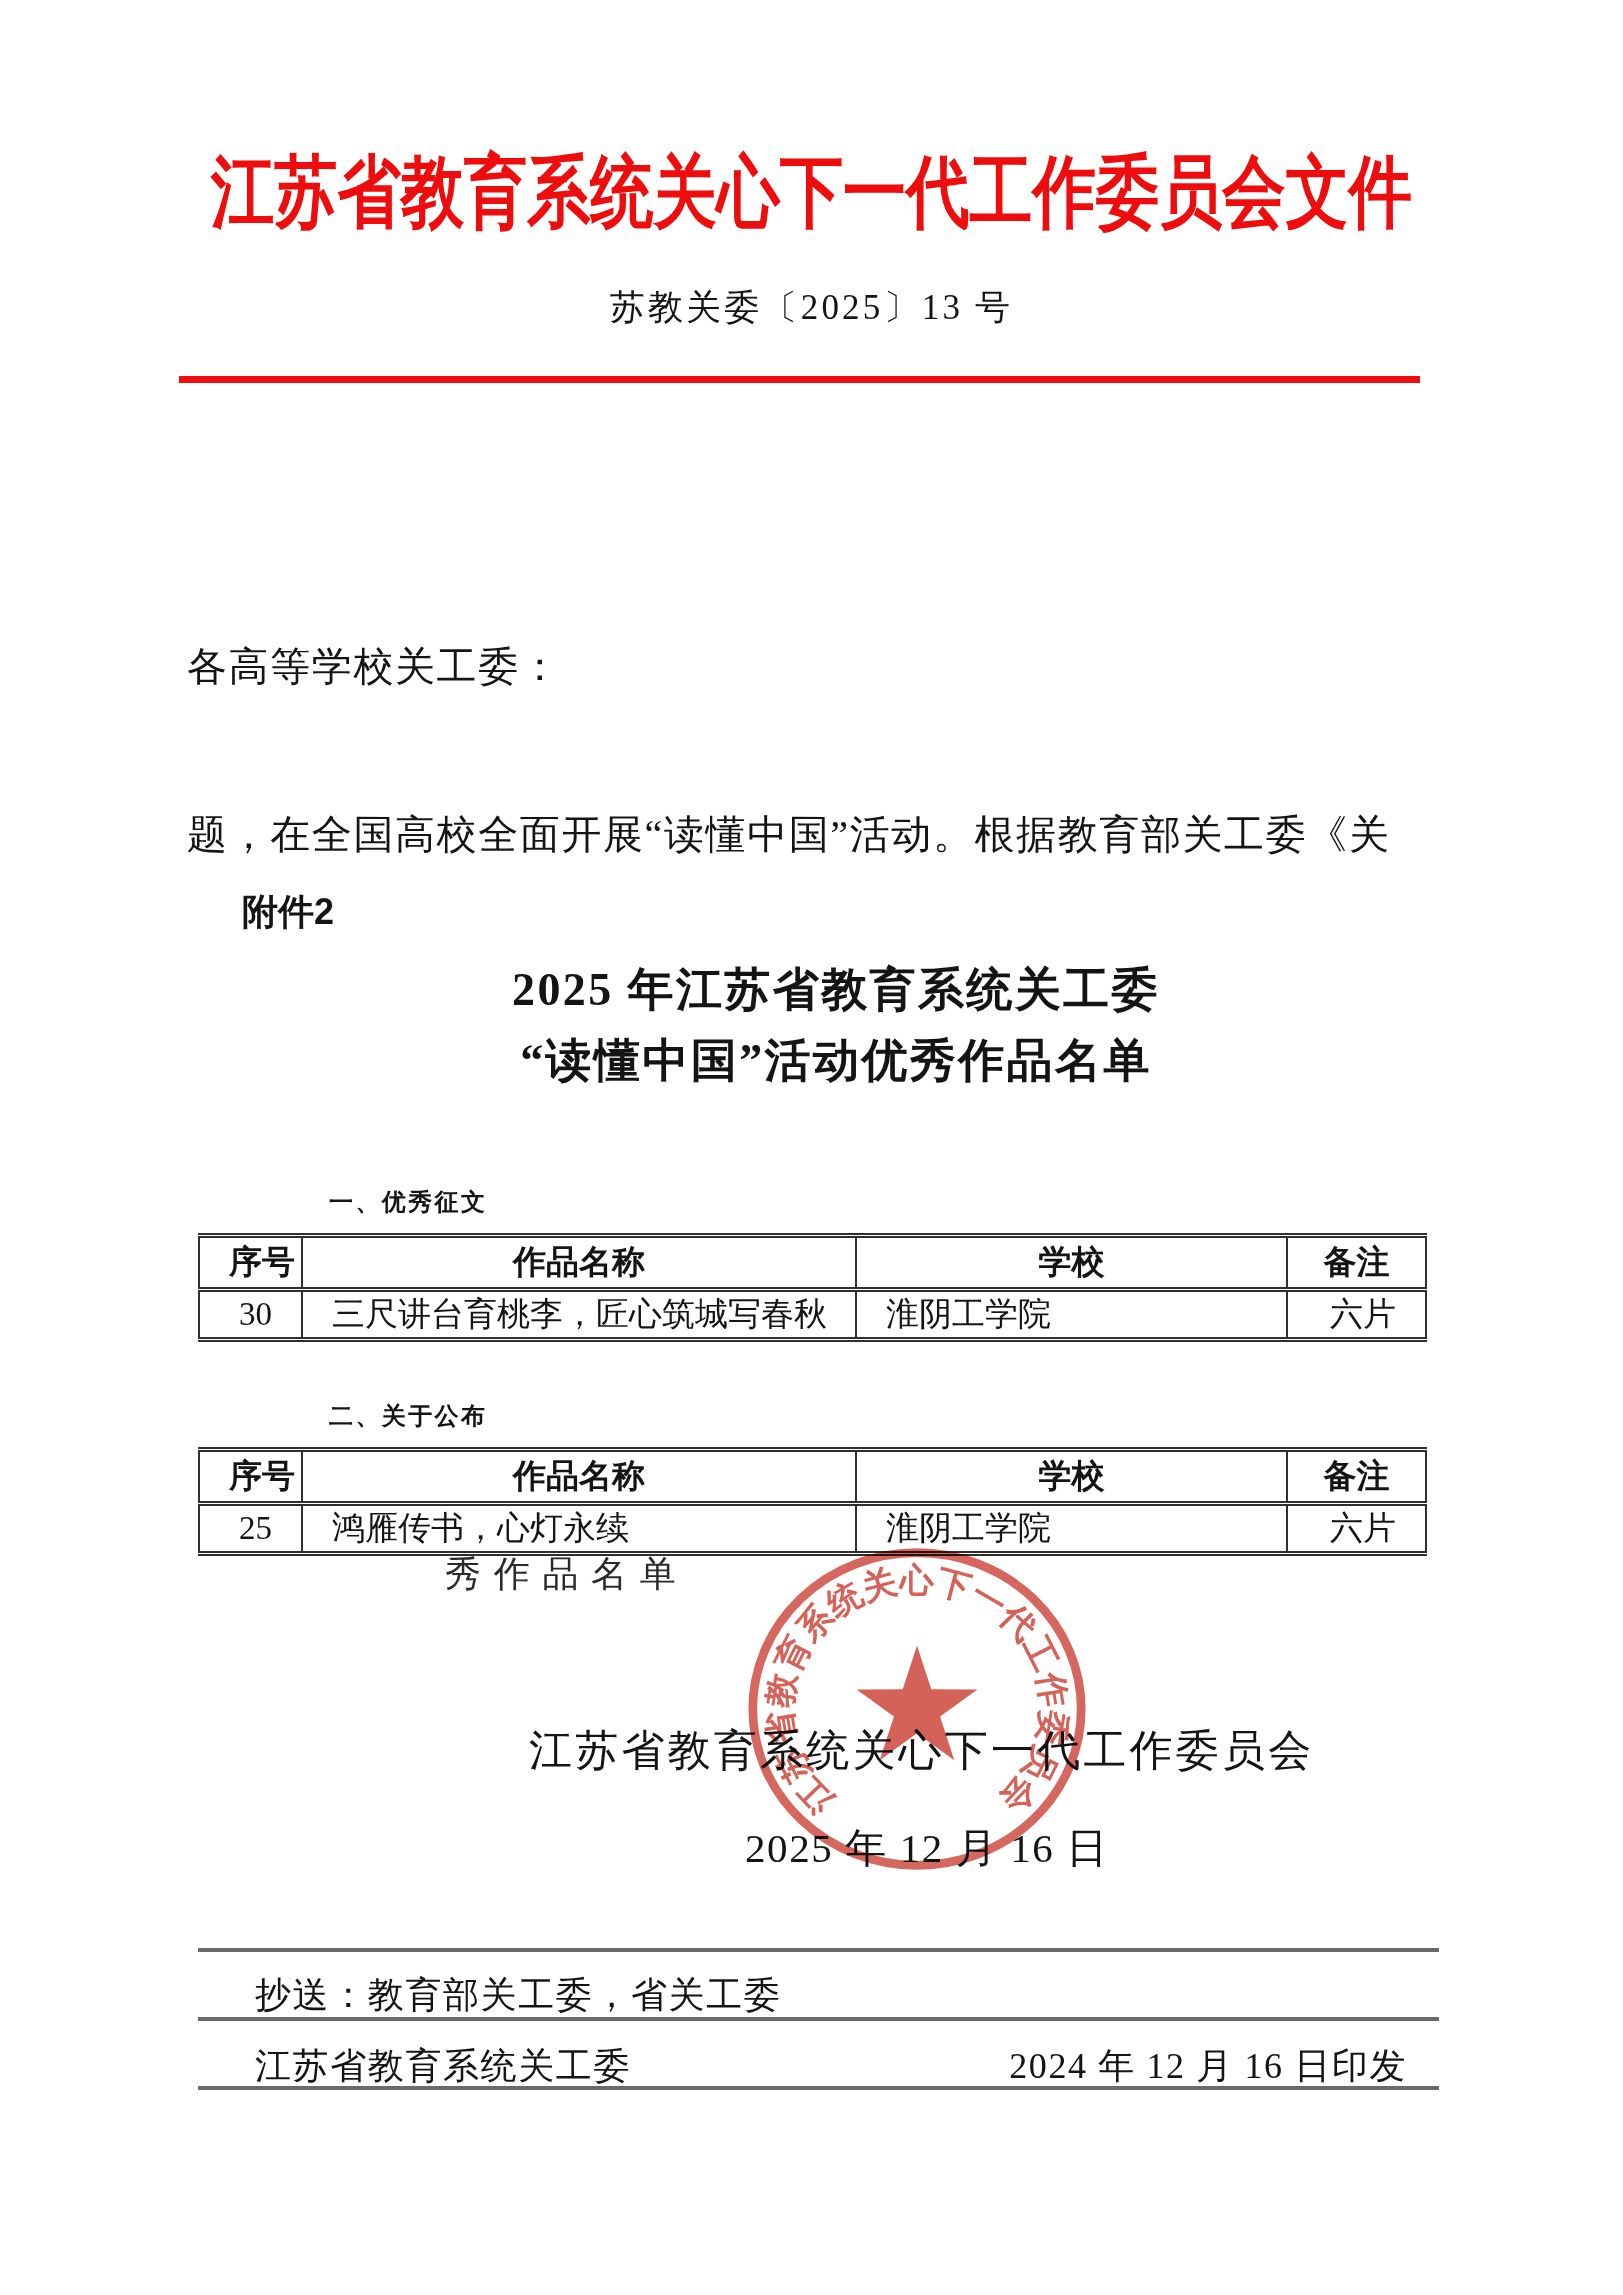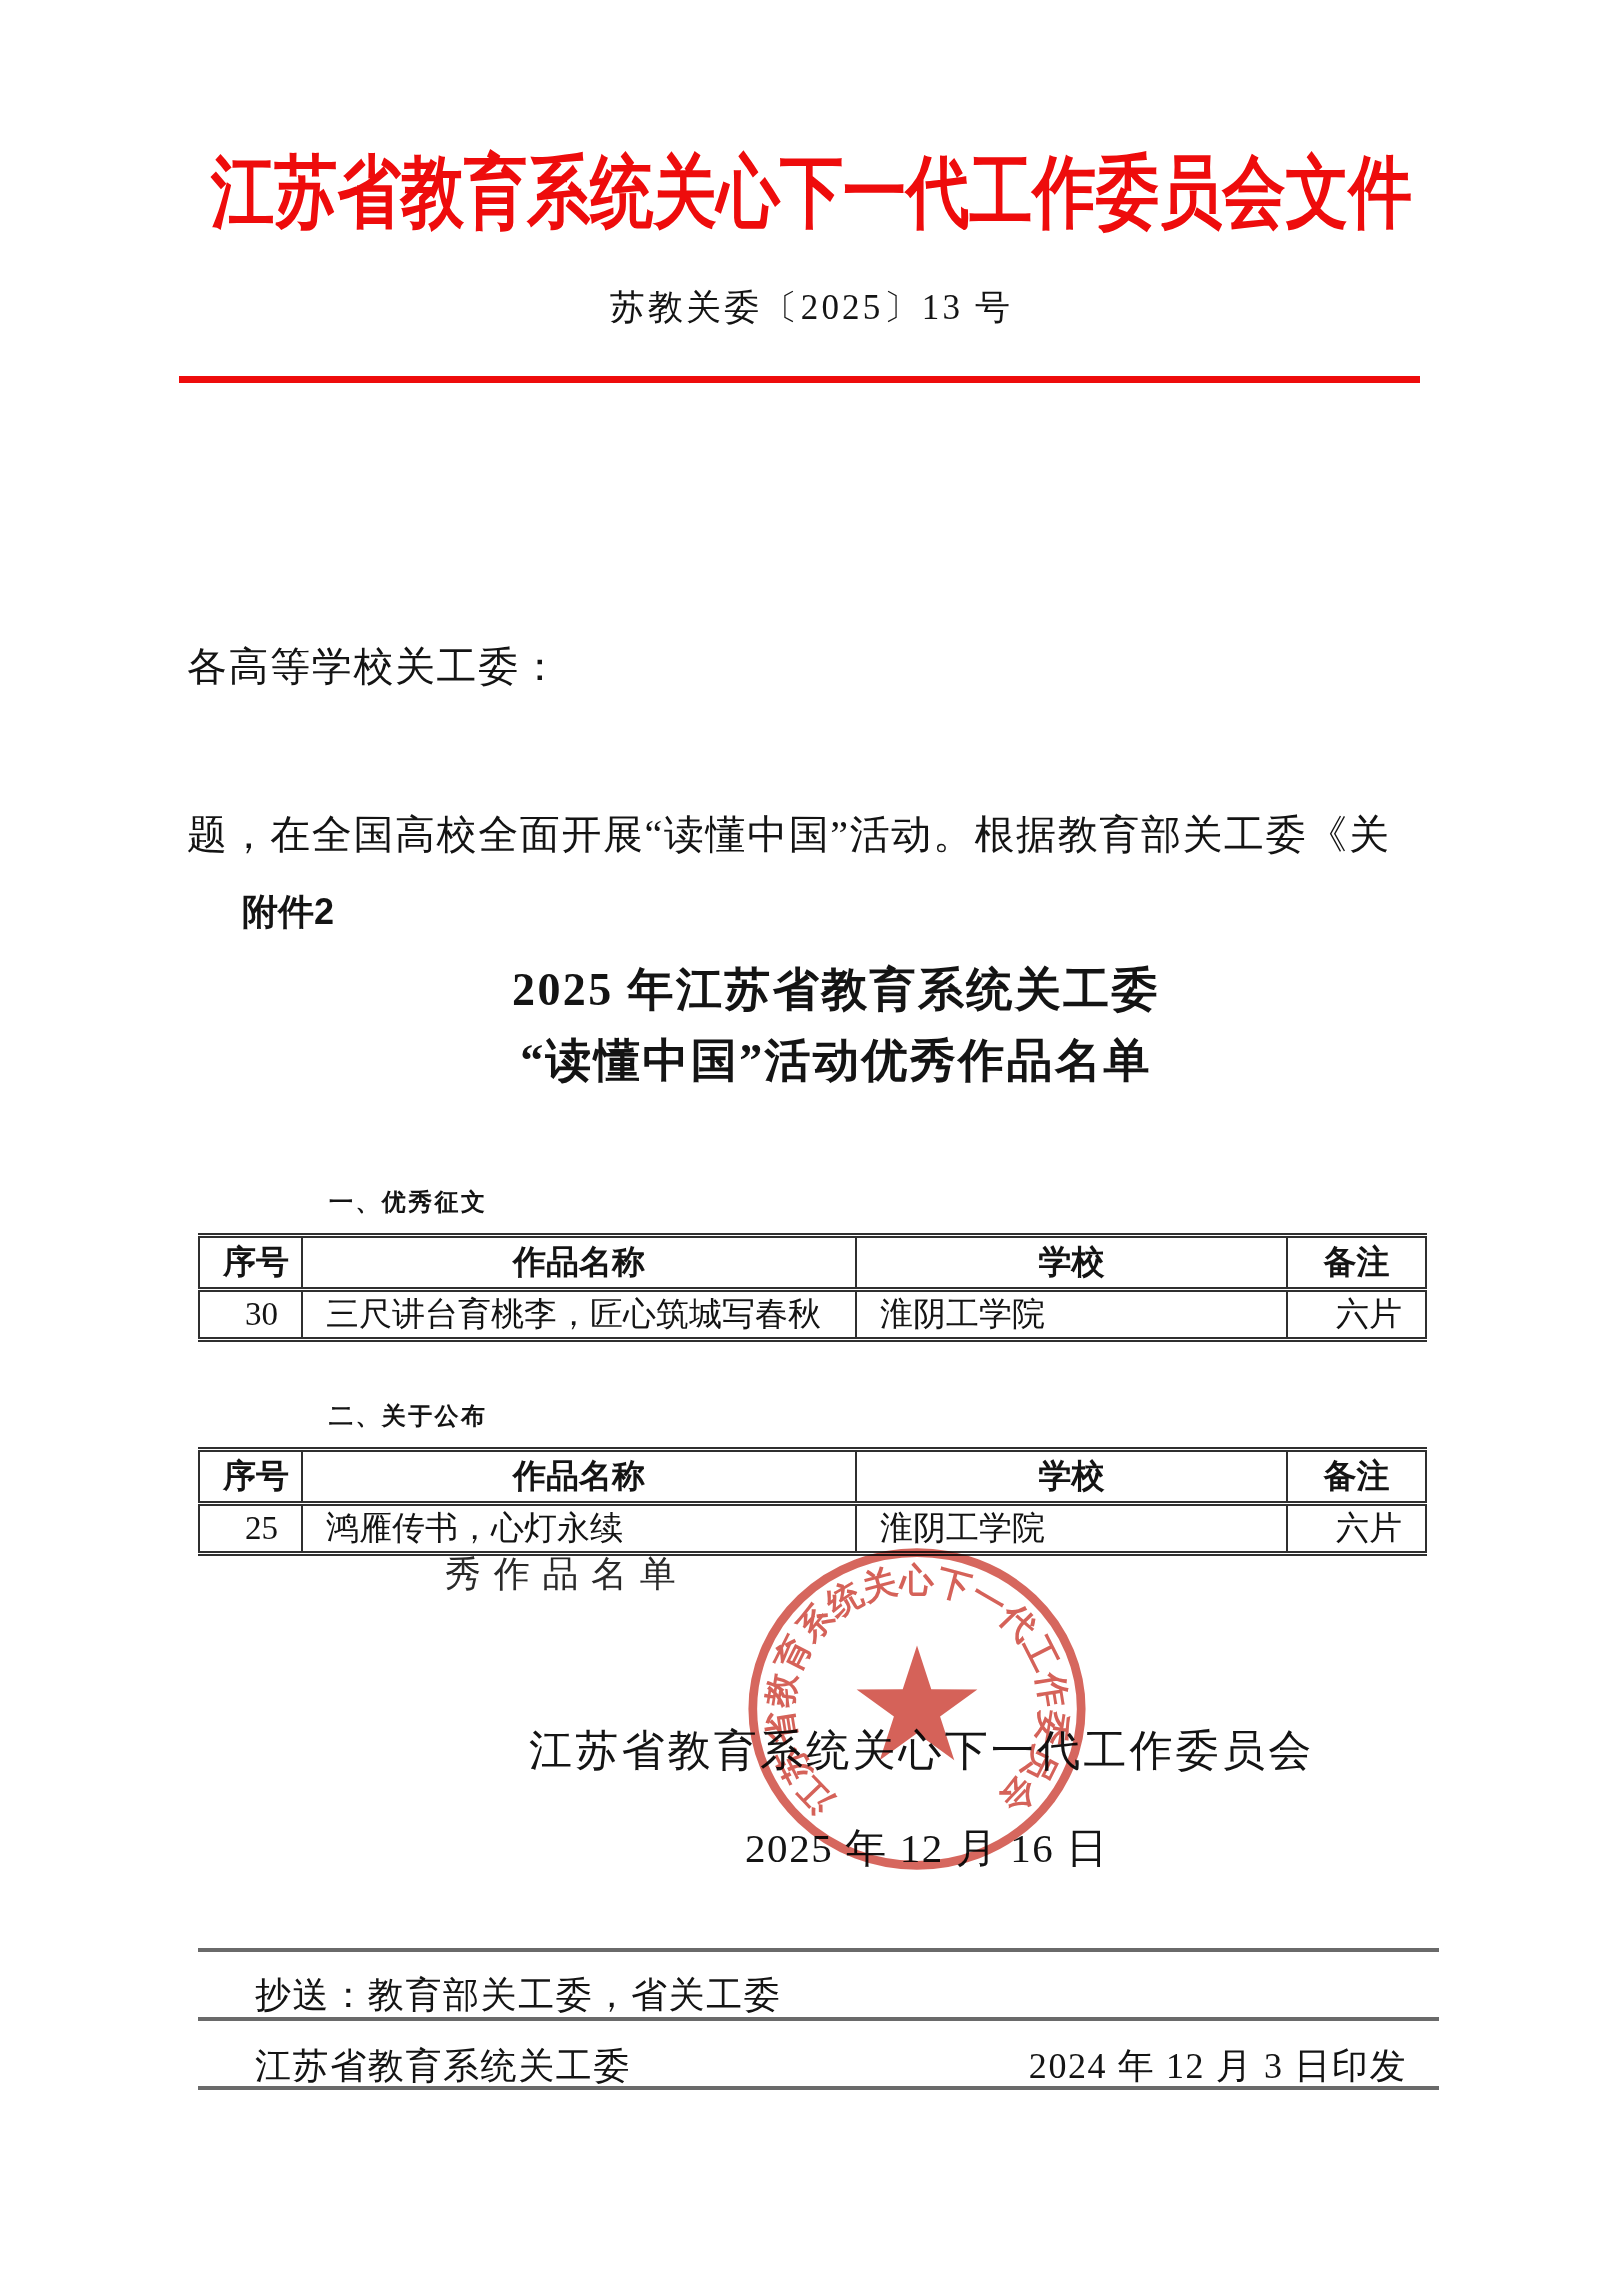--- a/index.html
+++ b/index.html
@@ -69,21 +69,21 @@
   table.award{
     position:absolute;left:198px;width:1227px;
     border-collapse:collapse;table-layout:fixed;
     font-size:33px;color:var(--ink);
   }
   .t1{top:1233px;}
   .t2{top:1447px;}
   table.award th,table.award td{
     border-left:2.4px solid var(--table_border);
     border-right:2.4px solid var(--table_border);
-    padding:0 23px;
+    padding:0 29px;
     overflow:hidden;white-space:nowrap;
   }
   table.award thead th{
     border-top:5.5px double var(--table_border);
     border-bottom:5.5px double var(--table_border);
     height:49px;font-weight:bold;text-align:center;
   }
   table.award tbody td{
     border-bottom:5.5px double var(--table_border);
     height:44px;text-align:left;
@@ -207,18 +207,18 @@
         <textPath href="#sealArc" startOffset="0" textLength="742" lengthAdjust="spacing">江苏省教育系统关心下一代工作委员会</textPath>
       </text>
     </svg>
   </div>
 
   <div class="abs hrule r1"></div>
   <div class="abs cc-line">抄送：教育部关工委，省关工委</div>
   <div class="abs hrule r2"></div>
   <div class="abs footer-row">
     <span>江苏省教育系统关工委</span>
-    <span>2024 年 12 月 3 日印发</span>
+    <span>2024 年 12 月 16 日印发</span>
   </div>
   <div class="abs hrule r3"></div>
 
 </div>
 
 
 </body></html>

